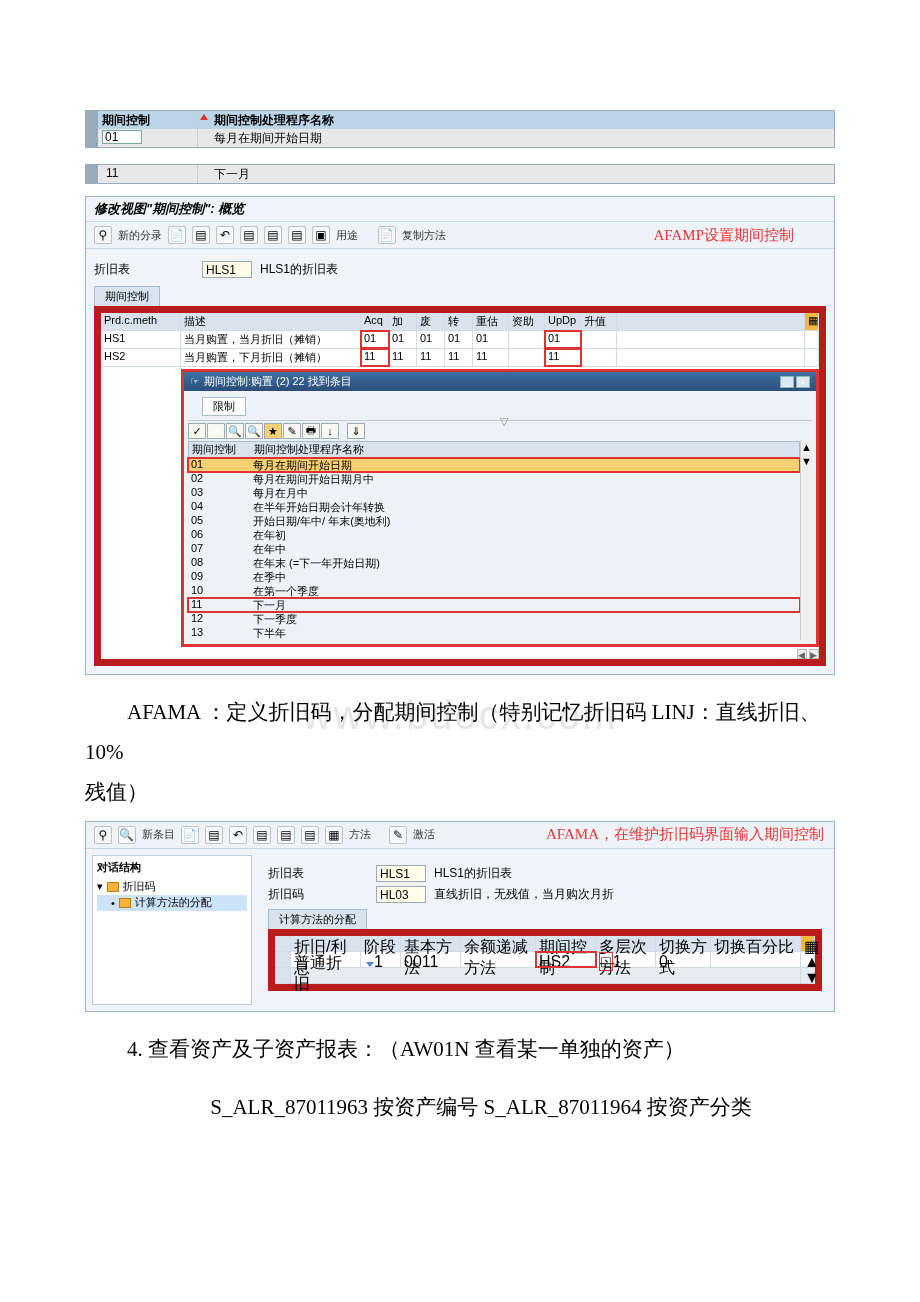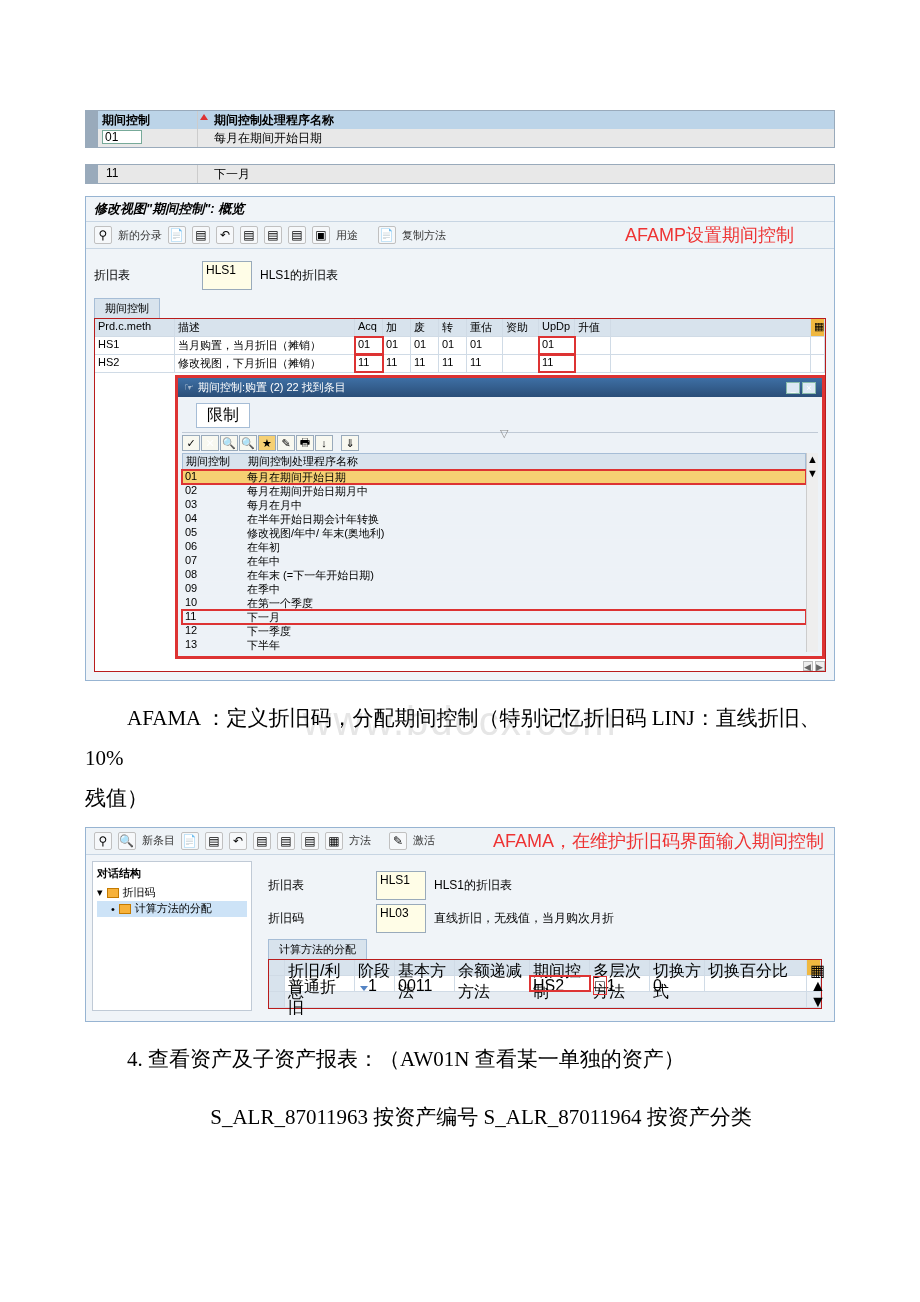--- a/index.html
+++ b/index.html
@@ -14,45 +14,45 @@
   .sr-c1 input { width: 40px; height: 14px; border: 1px solid #7a9; background: #fff; font: inherit; }
   .sr-c2 { flex: 1; padding: 1px 4px; }
   .sr-sort { width: 12px; }
   .sort-tri { display: inline-block; width: 0; height: 0; border-left: 4px solid transparent; border-right: 4px solid transparent; border-bottom: 6px solid #d33; margin: 3px 2px; }
   
   .sap-box { border: 1px solid #97b4d2; margin-top: 12px; background: #f0f4f8; }
   .sap-title { padding: 3px 8px; font-style: italic; font-weight: bold; font-size: 13px; border-bottom: 1px solid #c7d5e3; }
   .sap-toolbar { display: flex; align-items: center; gap: 6px; padding: 4px 8px; border-bottom: 1px solid #c7d5e3; background: #eef3f7; position: relative; }
   .tb-btn { display: inline-flex; align-items: center; justify-content: center; min-width: 18px; height: 18px; border: 1px solid #c0c0c0; border-radius: 2px; background: #f6f8fa; }
   .tb-txt { font-size: 11px; color: #333; }
-  .tb-ann { color: #e33; font-size: 18px; font-family: Liberation Sans, sans-serif; position: absolute; right: 40px; }
+  .tb-ann { color: #e33; font-size: 15px; font-family: Liberation Serif, serif; position: absolute; right: 40px; }
   .sap-body { padding: 8px; }
   .form-row { display: flex; align-items: center; gap: 8px; margin: 4px 0; }
   .form-lbl { width: 100px; }
-  .form-box { border: 1px solid #9ab; background: #fffde7; padding: 1px 3px; min-width: 50px; height: 29px; display: inline-block; }
+  .form-box { border: 1px solid #9ab; background: #fffde7; padding: 1px 3px; min-width: 50px; height: 17px; display: inline-block; }
   .tabstrip { margin-top: 8px; }
   .tab { display: inline-block; background: #d8e3ed; border: 1px solid #a6bdd6; border-bottom: none; padding: 2px 10px; font-size: 11px; }
   
-  .grid { border: 1px solid #b91c1c; background: #fff; font-size: 11px; position: relative; }
+  .grid { border: 7px solid #b91c1c; background: #fff; font-size: 11px; position: relative; }
   .grid-head, .grid-row { display: flex; border-bottom: 1px solid #d0dbe6; min-height: 16px; align-items: stretch; }
   .grid-head { background: #d8e3ed; }
   .gc { border-right: 1px solid #d0dbe6; padding: 1px 3px; overflow: hidden; white-space: nowrap; }
   .gc.method { width: 80px; }
   .gc.desc { width: 180px; }
   .gc.small { width: 28px; }
   .gc.med { width: 36px; }
   .gc.fill { flex: 1; }
   .box-red { outline: 2px solid #d33; outline-offset: -1px; }
   
   .popup { position: relative; margin-top: 2px; margin-left: 80px; background: #fff; border: 3px solid #d33; }
   .popup-title { background: linear-gradient(#3e6fa4,#2a4e78); color: #fff; padding: 2px 6px; font-size: 11px; display: flex; align-items: center; justify-content: space-between; }
   .popup-winbtns { display: flex; gap: 2px; }
   .popup-winbtns .wb { width: 14px; height: 12px; background: #dce8f4; border: 1px solid #8ba; font-size: 9px; text-align: center; line-height: 10px; }
   .popup-body { padding: 4px; background: #edf2f7; }
-  .popup-sub { display: inline-block; background: #fff; border: 1px solid #a6bdd6; padding: 1px 10px; font-size: 16px; margin: 2px 0 2px 14px; }
+  .popup-sub { display: inline-block; background: #fff; border: 1px solid #a6bdd6; padding: 1px 10px; font-size: 11px; margin: 2px 0 2px 14px; }
   .popup-sep { border-bottom: 1px solid #c0cad6; margin: 2px 0; }
   .mini-toolbar { display: flex; gap: 1px; margin: 2px 0; }
   .mini-toolbar .mt { width: 18px; height: 16px; border: 1px solid #9ab; background: #f8f8f0; display: flex; align-items: center; justify-content: center; }
   .chk { background: #5b3; }
   .xr { background: #d33; color: #fff; }
   .list-head { display: flex; background: #d8e3ed; border: 1px solid #a6bdd6; font-size: 11px; }
   .list-row { display: flex; border-bottom: 1px solid #eef2f7; font-size: 11px; height: 14px; }
   .lc1 { width: 62px; padding: 0 3px; }
   .lc2 { flex: 1; padding: 0 3px; }
   .list-row.sel { background: #f6d073; outline: 2px solid #d33; outline-offset: -1px; }
@@ -155,21 +155,21 @@
           <div class="gc small">01</div>
           <div class="gc med">01</div>
           <div class="gc med"></div>
           <div class="gc med box-red">01</div>
           <div class="gc med"></div>
           <div class="gc fill"></div>
           <div class="gc" style="width:14px;"></div>
         </div>
         <div class="grid-row">
           <div class="gc method">HS2</div>
-          <div class="gc desc">修改视图，下月折旧（摊销）</div>
+          <div class="gc desc">当月购置，下月折旧（摊销）</div>
           <div class="gc small box-red">11</div>
           <div class="gc small">11</div>
           <div class="gc small">11</div>
           <div class="gc small">11</div>
           <div class="gc med">11</div>
           <div class="gc med"></div>
           <div class="gc med box-red">11</div>
           <div class="gc med"></div>
           <div class="gc fill"></div>
           <div class="gc" style="width:14px;"></div>
@@ -221,21 +221,21 @@
                     <div class="list-row">
                       <div class="lc1">03</div>
                       <div class="lc2">每月在月中</div>
                     </div>
                     <div class="list-row">
                       <div class="lc1">04</div>
                       <div class="lc2">在半年开始日期会计年转换</div>
                     </div>
                     <div class="list-row">
                       <div class="lc1">05</div>
-                      <div class="lc2">修改视图/年中/ 年末(奥地利)</div>
+                      <div class="lc2">开始日期/年中/ 年末(奥地利)</div>
                     </div>
                     <div class="list-row">
                       <div class="lc1">06</div>
                       <div class="lc2">在年初</div>
                     </div>
                     <div class="list-row">
                       <div class="lc1">07</div>
                       <div class="lc2">在年中</div>
                     </div>
                     <div class="list-row">

